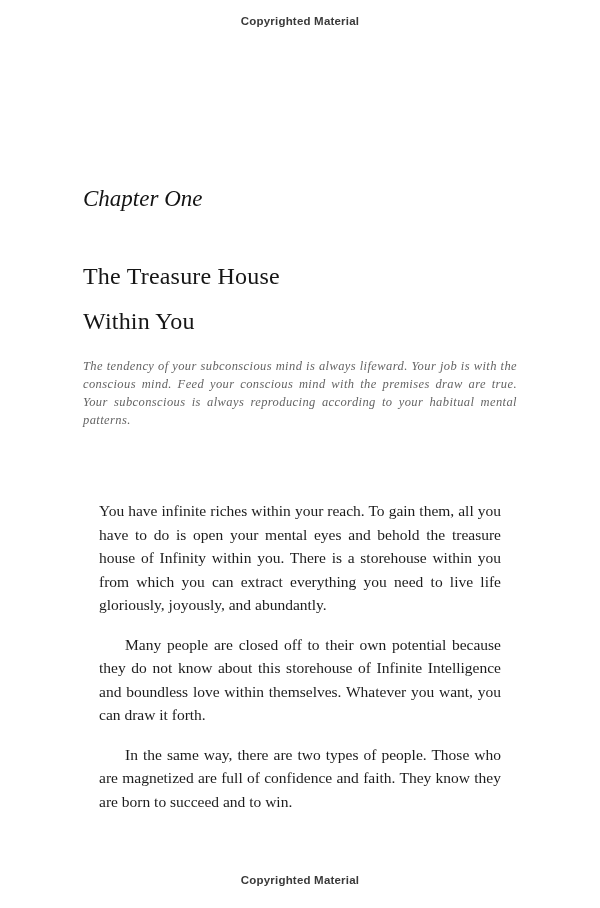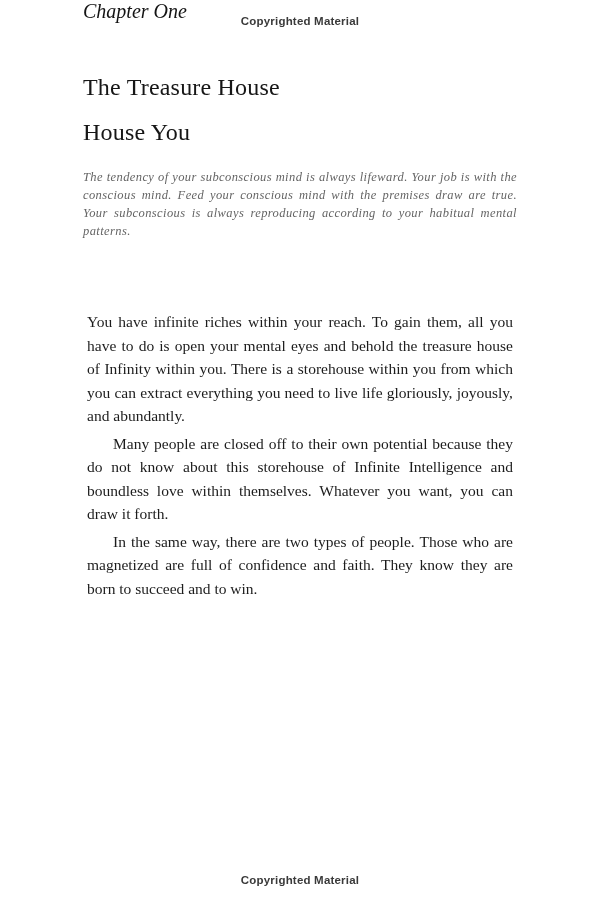--- a/index.html
+++ b/index.html
@@ -28,22 +28,23 @@
   }
   .copyright.top { top: 15px; }
   .copyright.bottom { top: 874px; }
   .content {
     position: absolute;
     top: 0;
     left: 83px;
     right: 83px;
   }
   .chapter-label {
+    margin-top: 186px;
     font-style: italic;
-    font-size: 20px;
+    font-size: 23px;
     color: #141414;
   }
   .chapter-title {
     margin: 42px 0 0 0;
     font-weight: normal;
     font-size: 24px;
     line-height: 45px;
     color: #161616;
     letter-spacing: 0.2px;
   }
@@ -57,40 +58,40 @@
     text-align: justify;
   }
   .body-text {
     margin-top: 70px;
     font-size: 15.5px;
     line-height: 23.5px;
     color: #1c1c1c;
     text-align: justify;
   }
   .body-text p {
-    margin: 4px;
+    margin: 16px;
   }
   .body-text p.indent {
     text-indent: 26px;
   }
 </style>
 </head>
 <body>
 
 <div class="page">
 
   <div class="copyright top">Copyrighted Material</div>
 
   <div class="content">
 
     <div class="chapter-label">Chapter One</div>
 
     <h1 class="chapter-title">
       <span>The Treasure House</span><br>
-      <span>House You</span>
+      <span>Within You</span>
     </h1>
 
     <div class="epigraph">The tendency of your subconscious mind is always lifeward. Your job is with the conscious mind. Feed your conscious mind with the premises draw are true. Your subconscious is always reproducing according to your habitual mental patterns.</div>
 
     <div class="body-text">
       <p>You have infinite riches within your reach. To gain them, all you have to do is open your mental eyes and behold the treasure house of Infinity within you. There is a storehouse within you from which you can extract everything you need to live life gloriously, joyously, and abundantly.</p>
       <p class="indent">Many people are closed off to their own potential because they do not know about this storehouse of Infinite Intelligence and boundless love within themselves. Whatever you want, you can draw it forth.</p>
       <p class="indent">In the same way, there are two types of people. Those who are magnetized are full of confidence and faith. They know they are born to succeed and to win.</p>
     </div>
 

